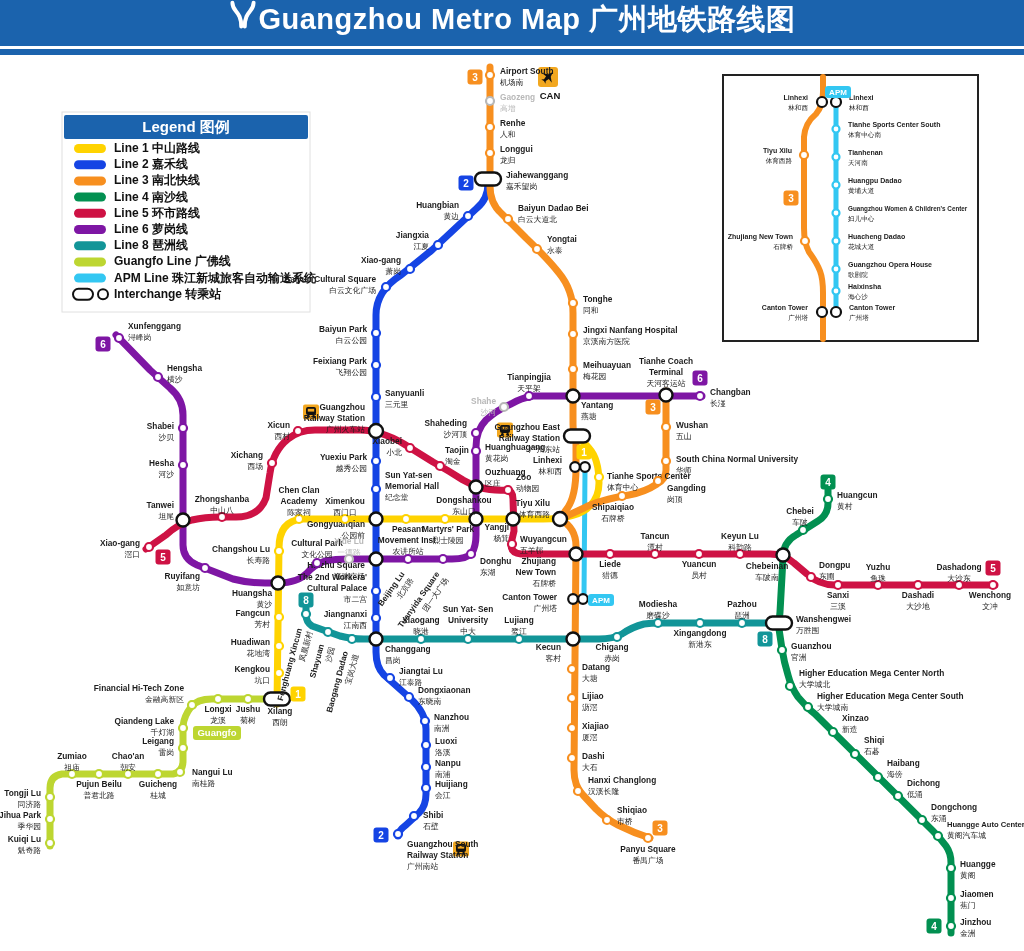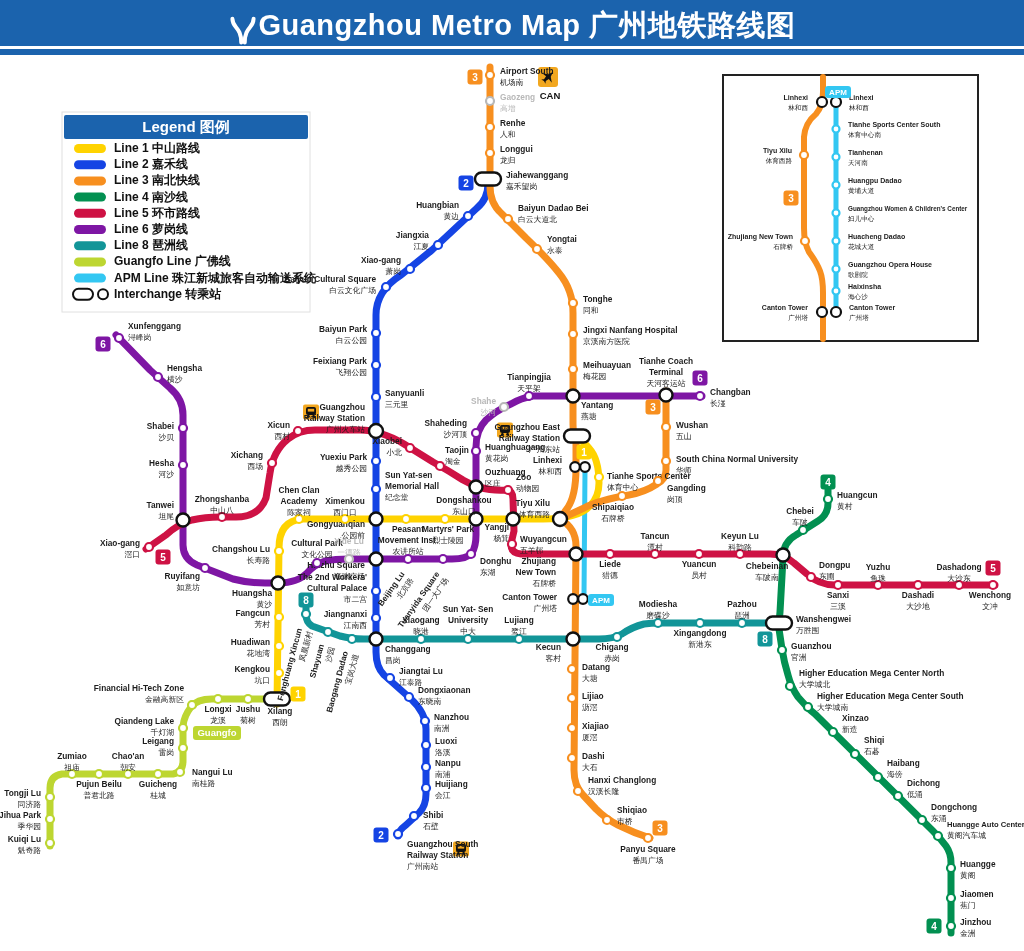--- a/index.html
+++ b/index.html
@@ -1,19 +1,19 @@
 <!DOCTYPE html>
 <html><head>
 <meta charset="utf-8">
 <style>
   html,body{margin:0;padding:0;background:#fff;}
   .stage{position:relative;width:1024px;height:951px;background:#fff;overflow:hidden;
          font-family:"Liberation Sans",sans-serif;}
   .header{position:absolute;top:0;left:0;width:1024px;height:46px;background:#1b63ad;
-          display:flex;align-items:flex-end;justify-content:center;z-index:3;}
+          display:flex;align-items:flex-start;justify-content:center;z-index:3;}
   .header-strip{position:absolute;top:49px;left:0;width:1024px;height:6px;background:#1b63ad;z-index:3;}
   .title-text{color:#fff;font-weight:bold;font-size:29px;letter-spacing:0.5px;white-space:nowrap;}
   .logo{width:30px;height:30px;flex:0 0 auto;}
   #map{position:absolute;top:0;left:0;z-index:1;}
   #map text{font-family:"Liberation Sans","DejaVu Sans",sans-serif;}
 </style>
 </head>
 <body>
 
 <div class="stage">

